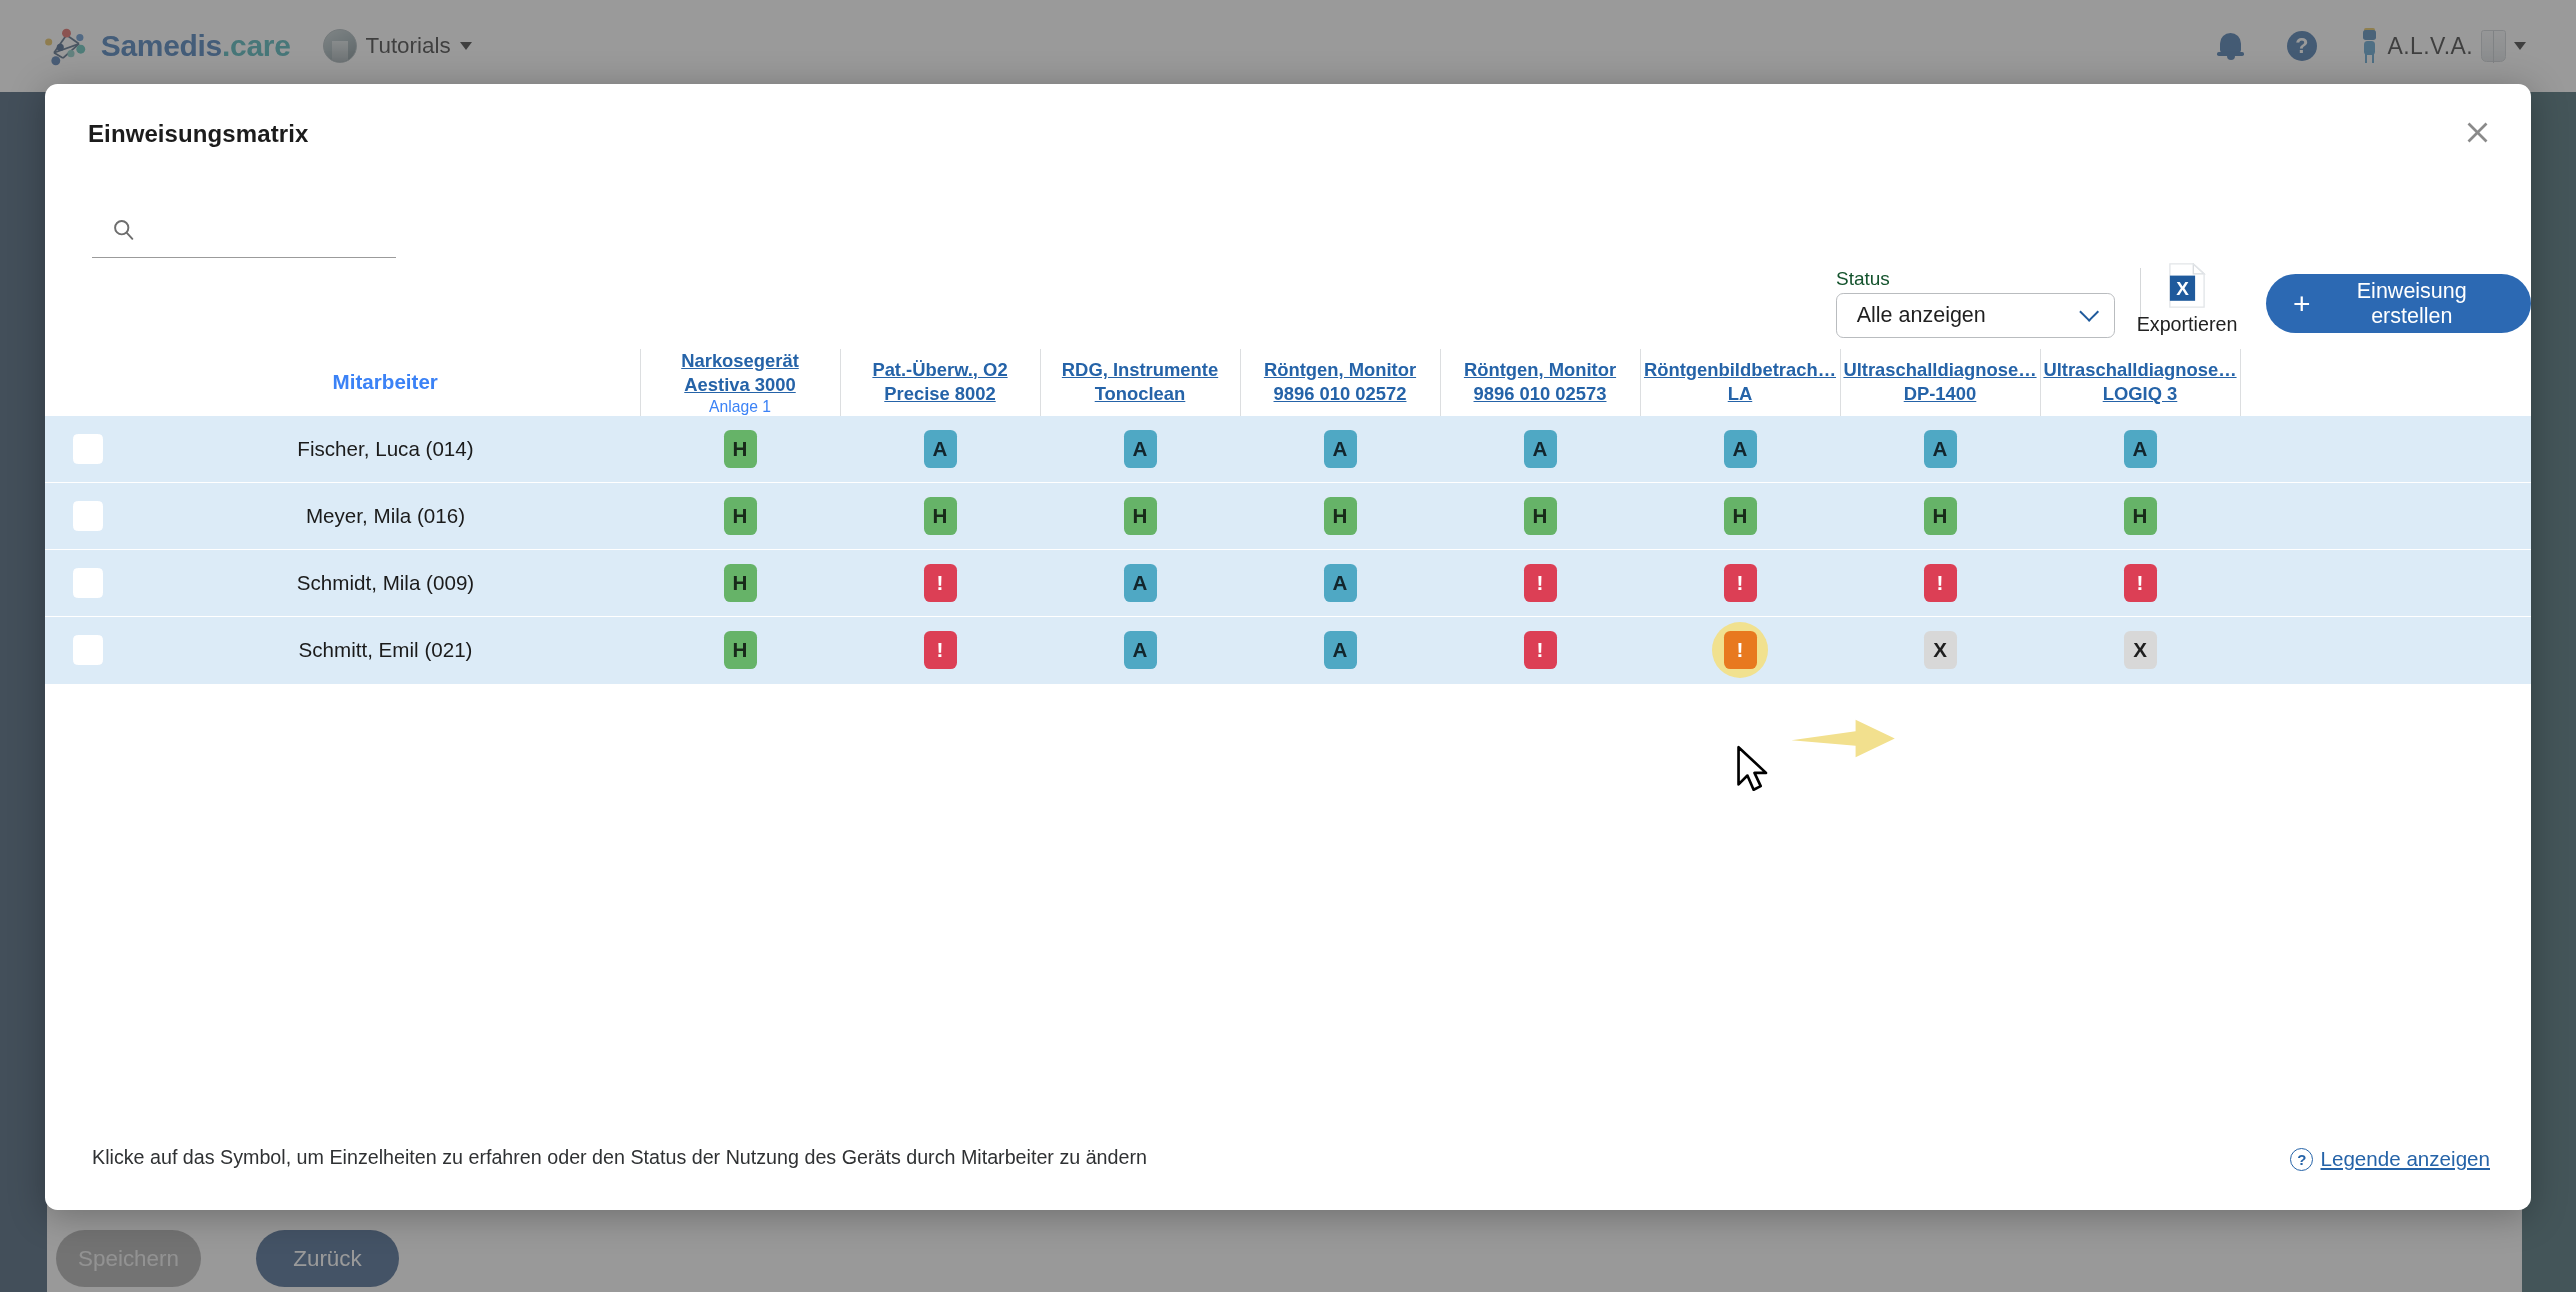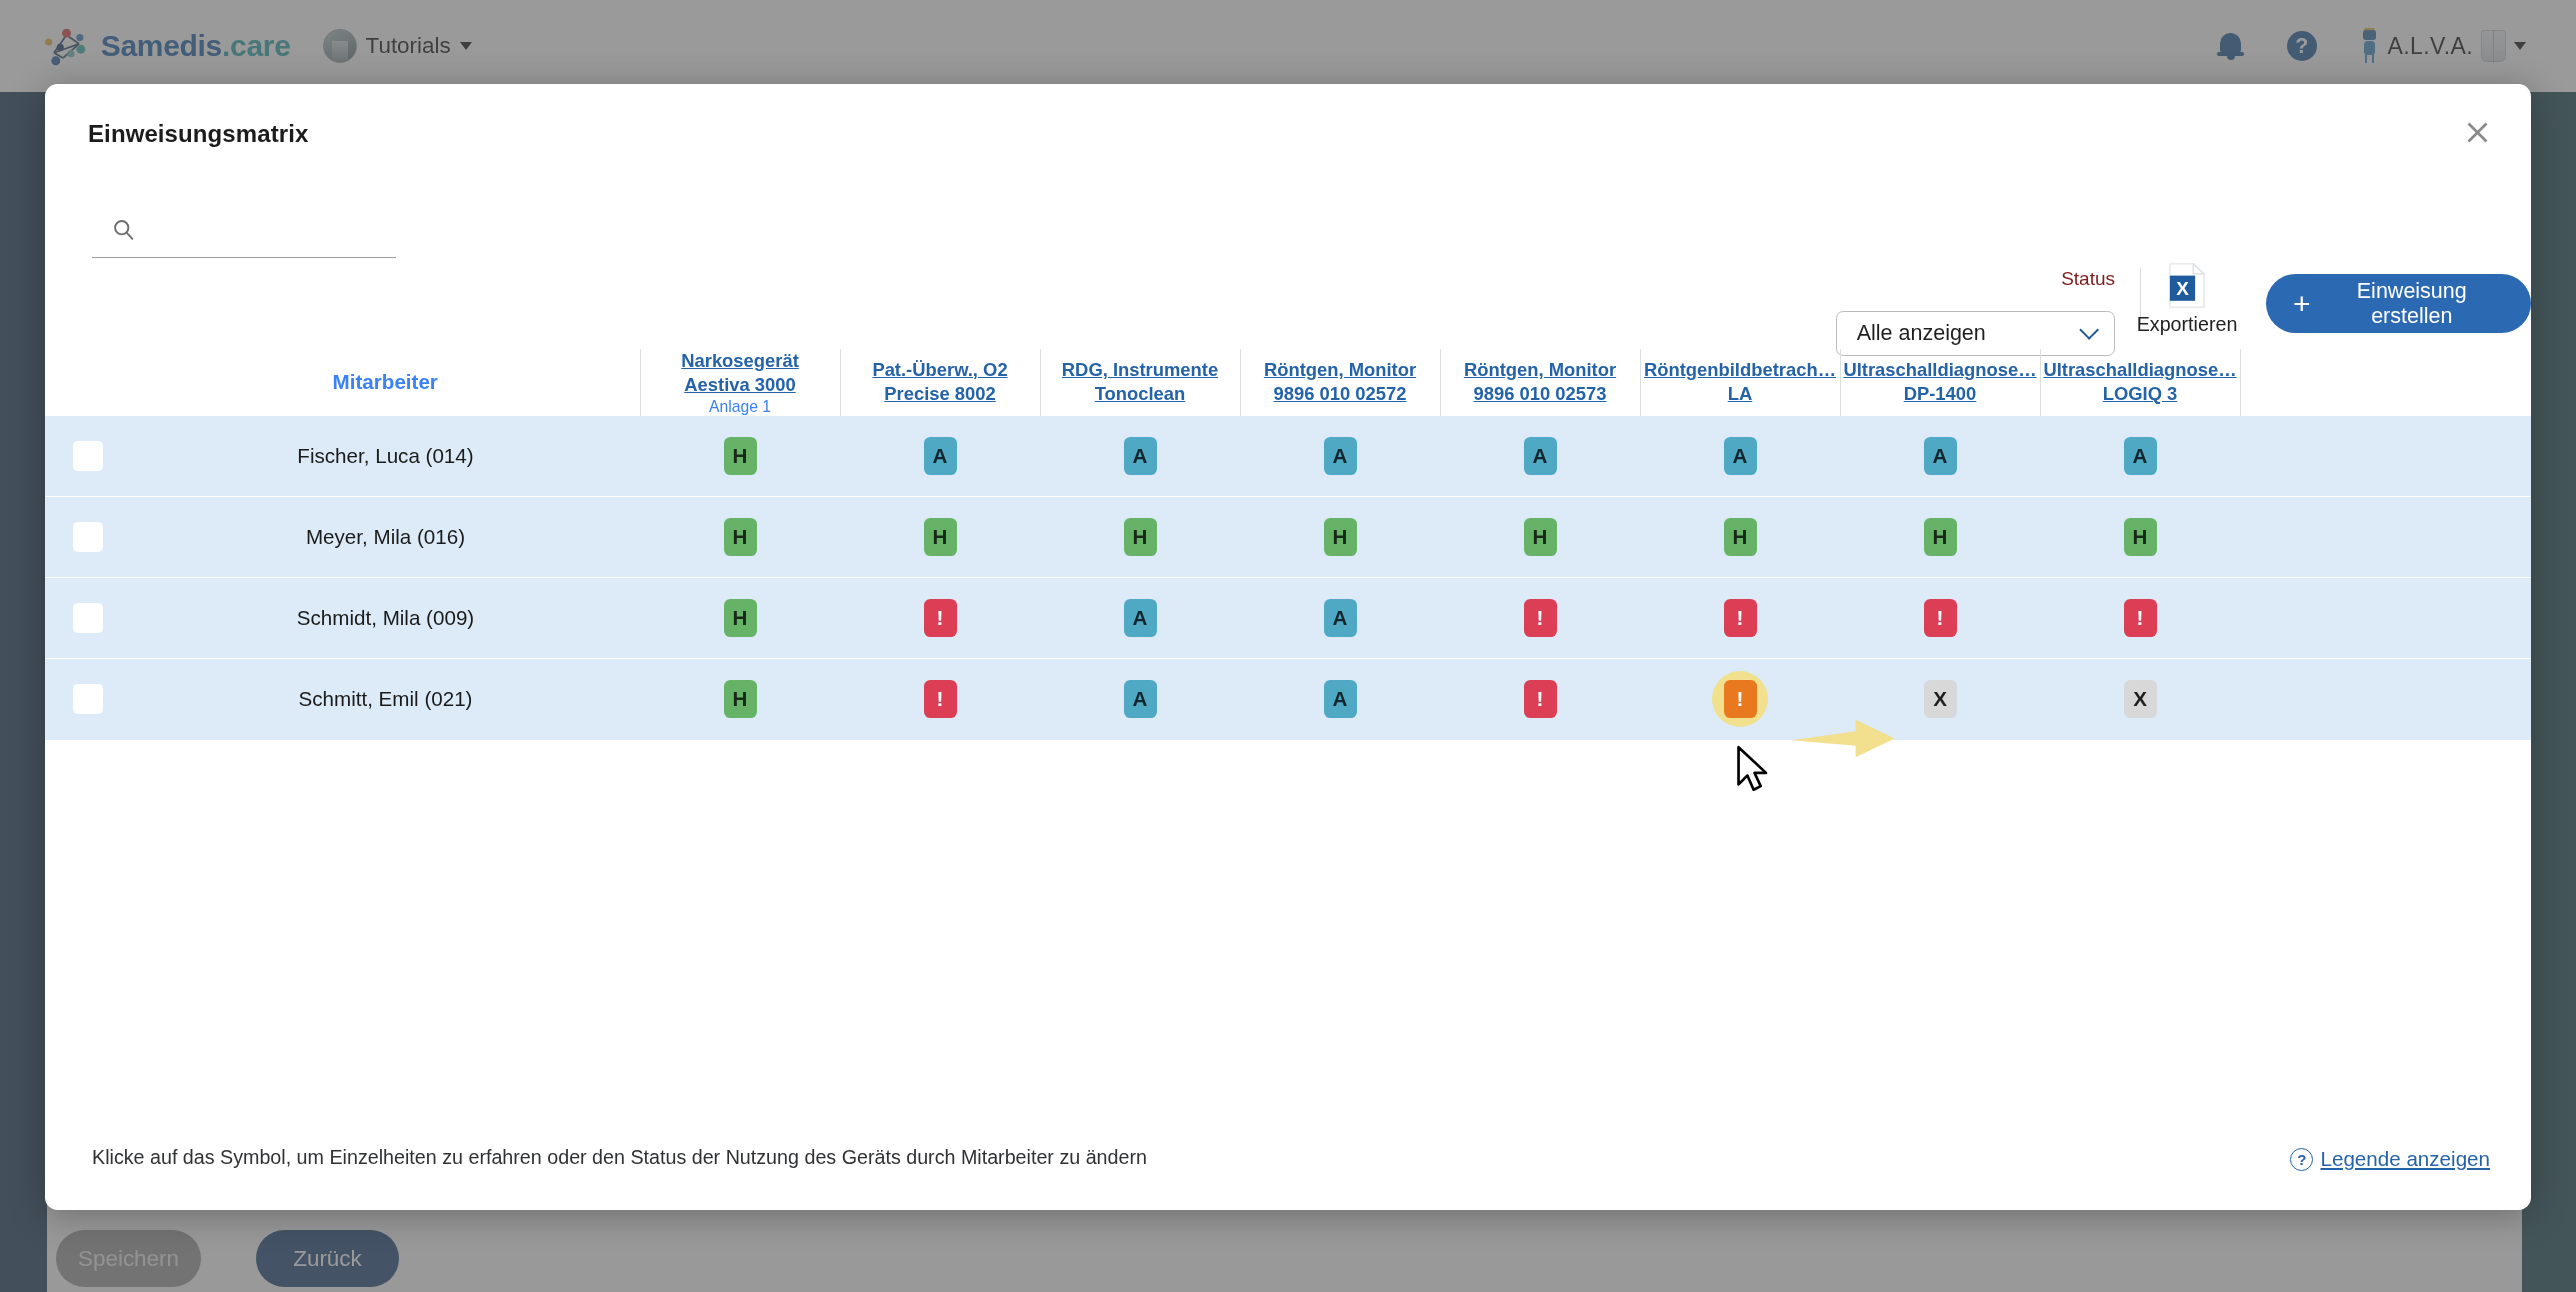--- a/index.html
+++ b/index.html
@@ -168,21 +168,21 @@
     display:flex; align-items:center;
   }
   .search-icon { margin-left: 19.7px; color:#6e6e6e; display:flex; }
   .search-input {
     flex:1; border:none; outline:none; background:transparent;
     font-family:"Liberation Sans", sans-serif; font-size: 20.6px; color:#222;
     padding: 0 9px 7.2px 10.7px;
   }
 
   .status-block { position:absolute; left: 1791px; top: 184px; width: 279px; }
-  .status-label { font-size: 19px; color:#7f1d1d; margin-bottom: 21px; text-align: right; }
+  .status-label { font-size: 19px; color:#14532d; margin-bottom: 3px; }
   .status-select {
     width: 100%; height: 45px; border: 0.9px solid #b9bcbf; border-radius: 7.2px;
     background:#fff; display:flex; align-items:center; justify-content:space-between;
     padding: 0 18px 0 19.7px; cursor:pointer;text-align:center;
   }
   .status-select span { font-size: 21.5px; color:#1f1f1f; }
   .chev {
     width:14.3px; height:14.3px; border-right:2.7px solid #1f5a9c; border-bottom:2.7px solid #1f5a9c;
     transform: rotate(45deg); margin-top:-7.2px;
   }
@@ -229,21 +229,21 @@
     color: #2563a8; font-size: 18.4px; font-weight: bold;
     text-decoration: underline; line-height: 1.32; cursor:pointer;
     display:block; white-space:nowrap; overflow:hidden; text-overflow:ellipsis;
   }
   .dev-sub {
     color:#3b82f6; font-size: 15.7px; font-weight: normal;
     text-decoration: none; margin-top: 1.8px;
   }
 
   tbody tr { background: #dcebf7; }
-  tbody tr td { height: 81px; border-top: 1.8px solid #ffffff; }
+  tbody tr td { height: 67px; border-top: 1.8px solid #ffffff; }
   tbody tr:first-child td { border-top: none; }
 
   .row-check {
     width: 30px; height: 30px; background:#ffffff; border-radius: 4.5px;
     border: 0.9px solid #ffffff; margin: 0 auto; cursor: pointer;
   }
   .emp-name { font-size: 20.6px; color:#1b1b1b; text-align:center; }
 
   .cell-center { text-align:center; }
   .badge {

